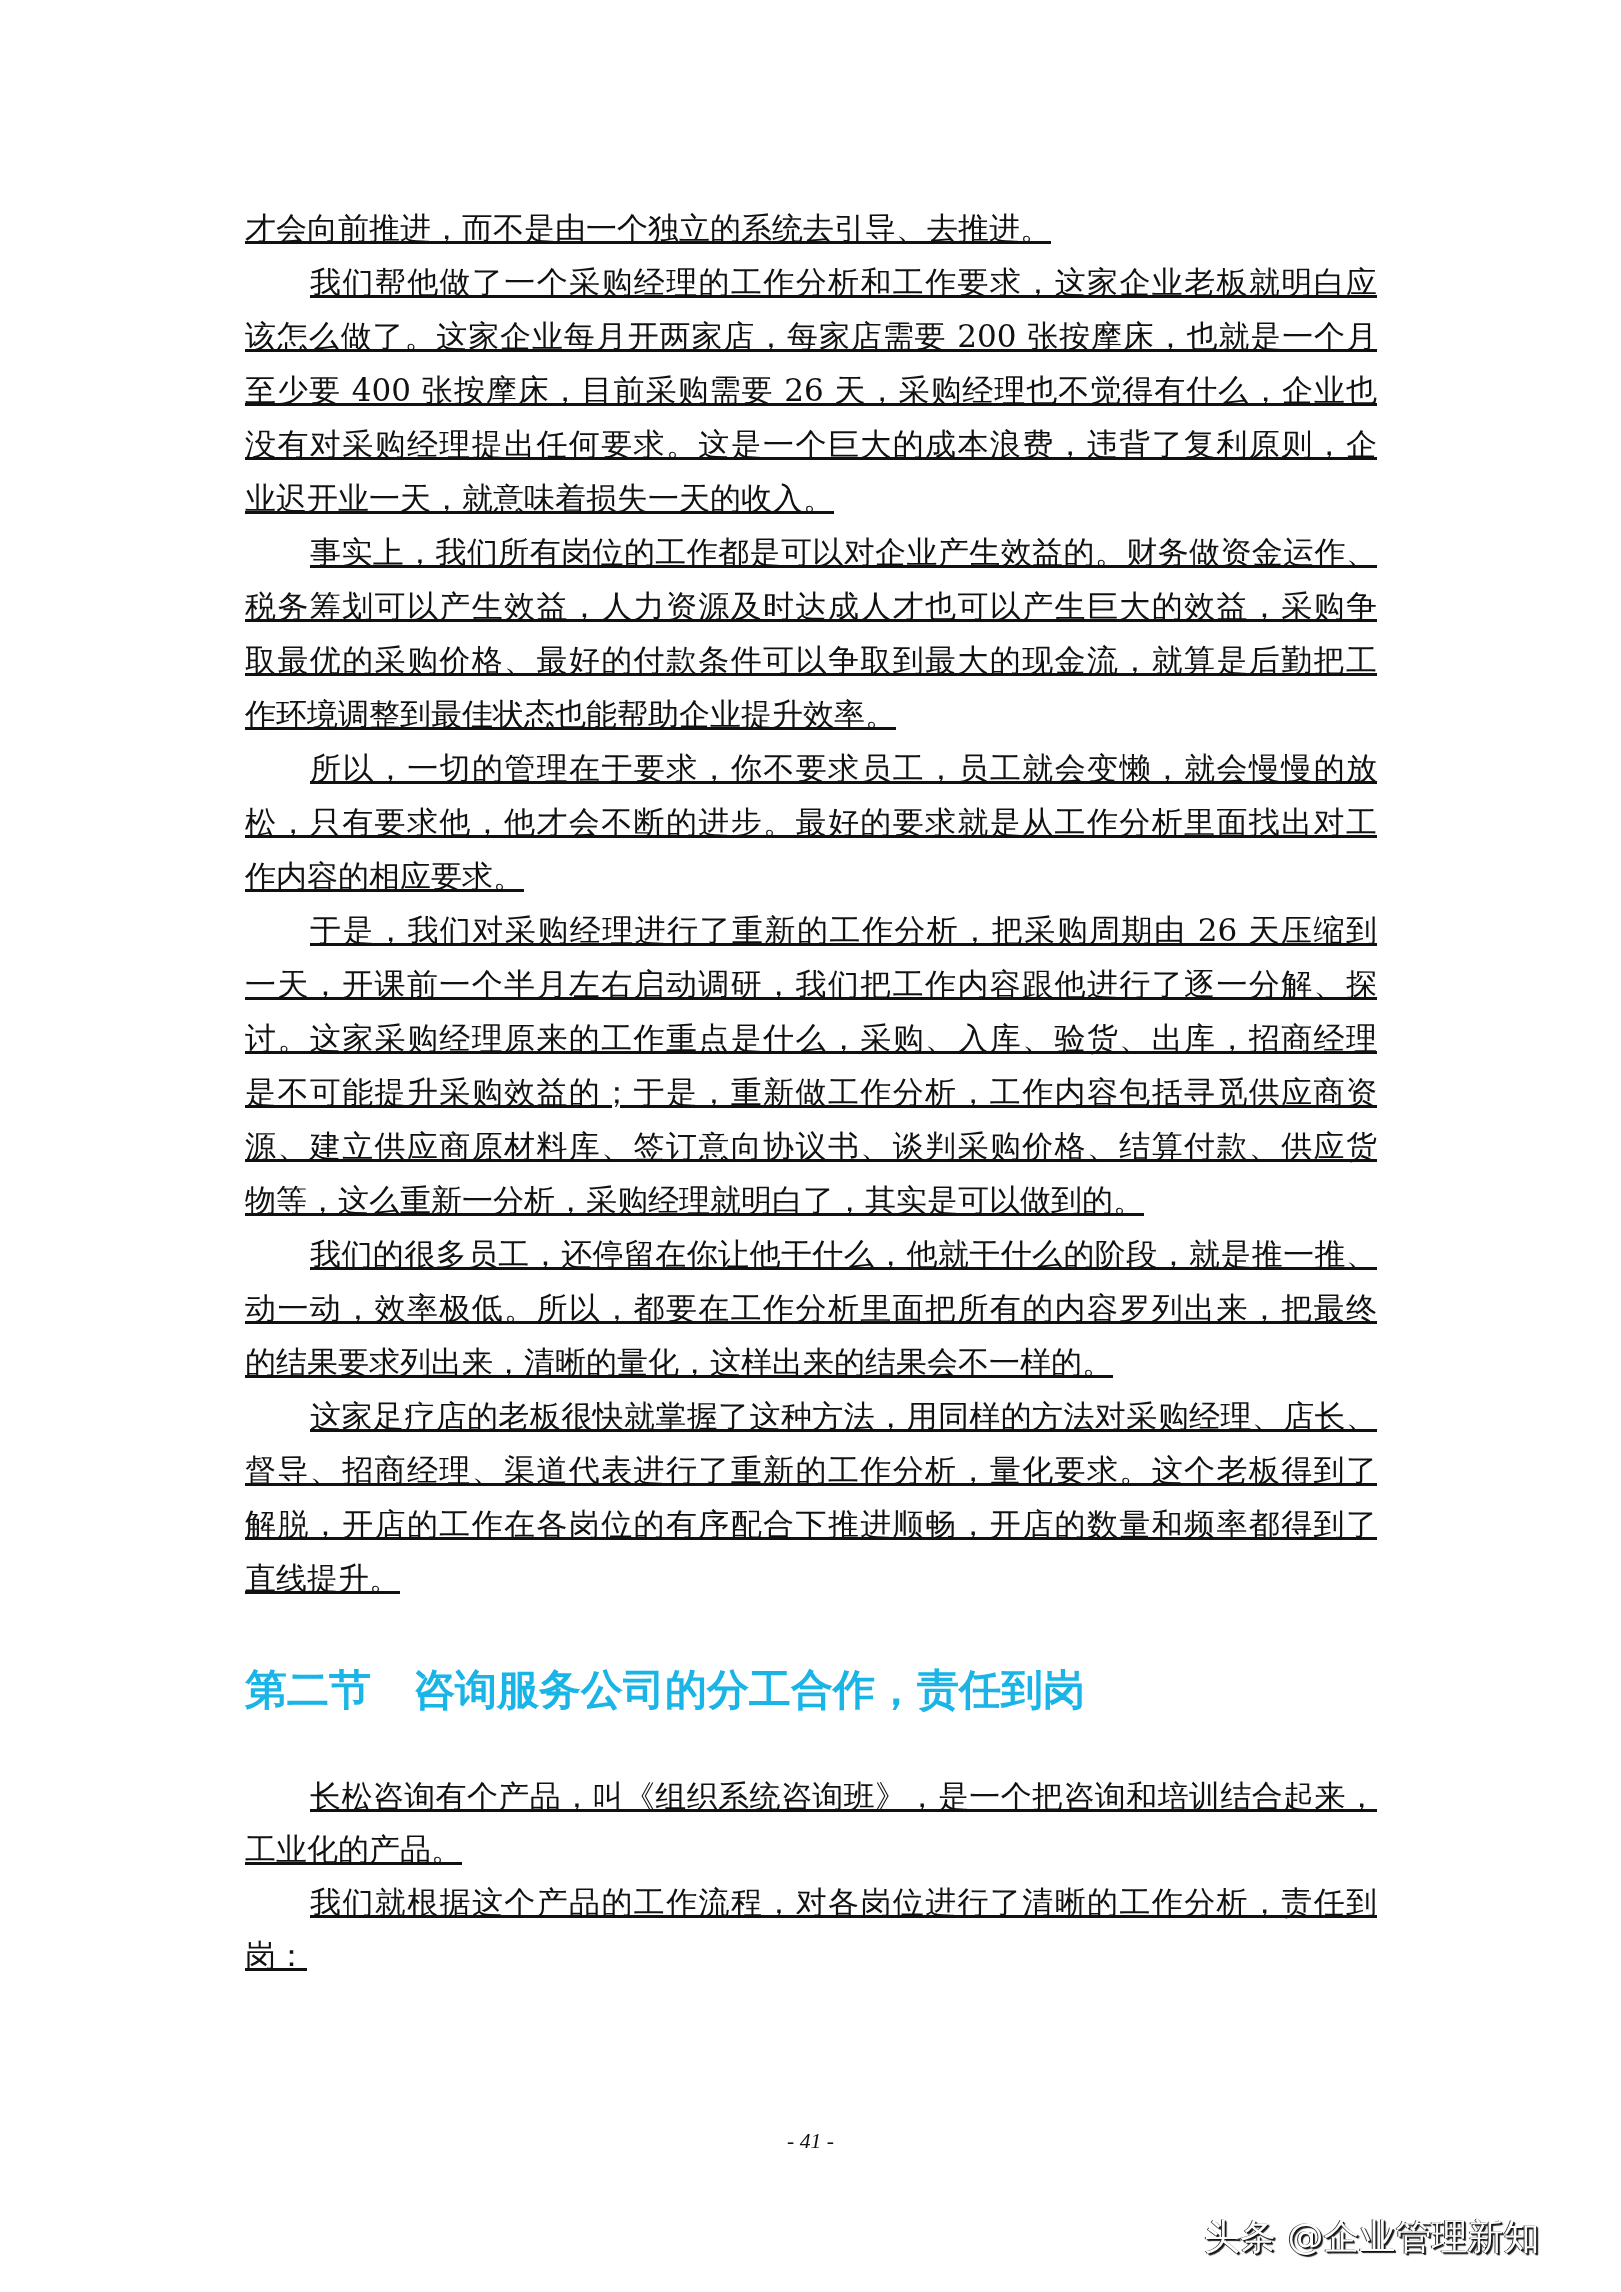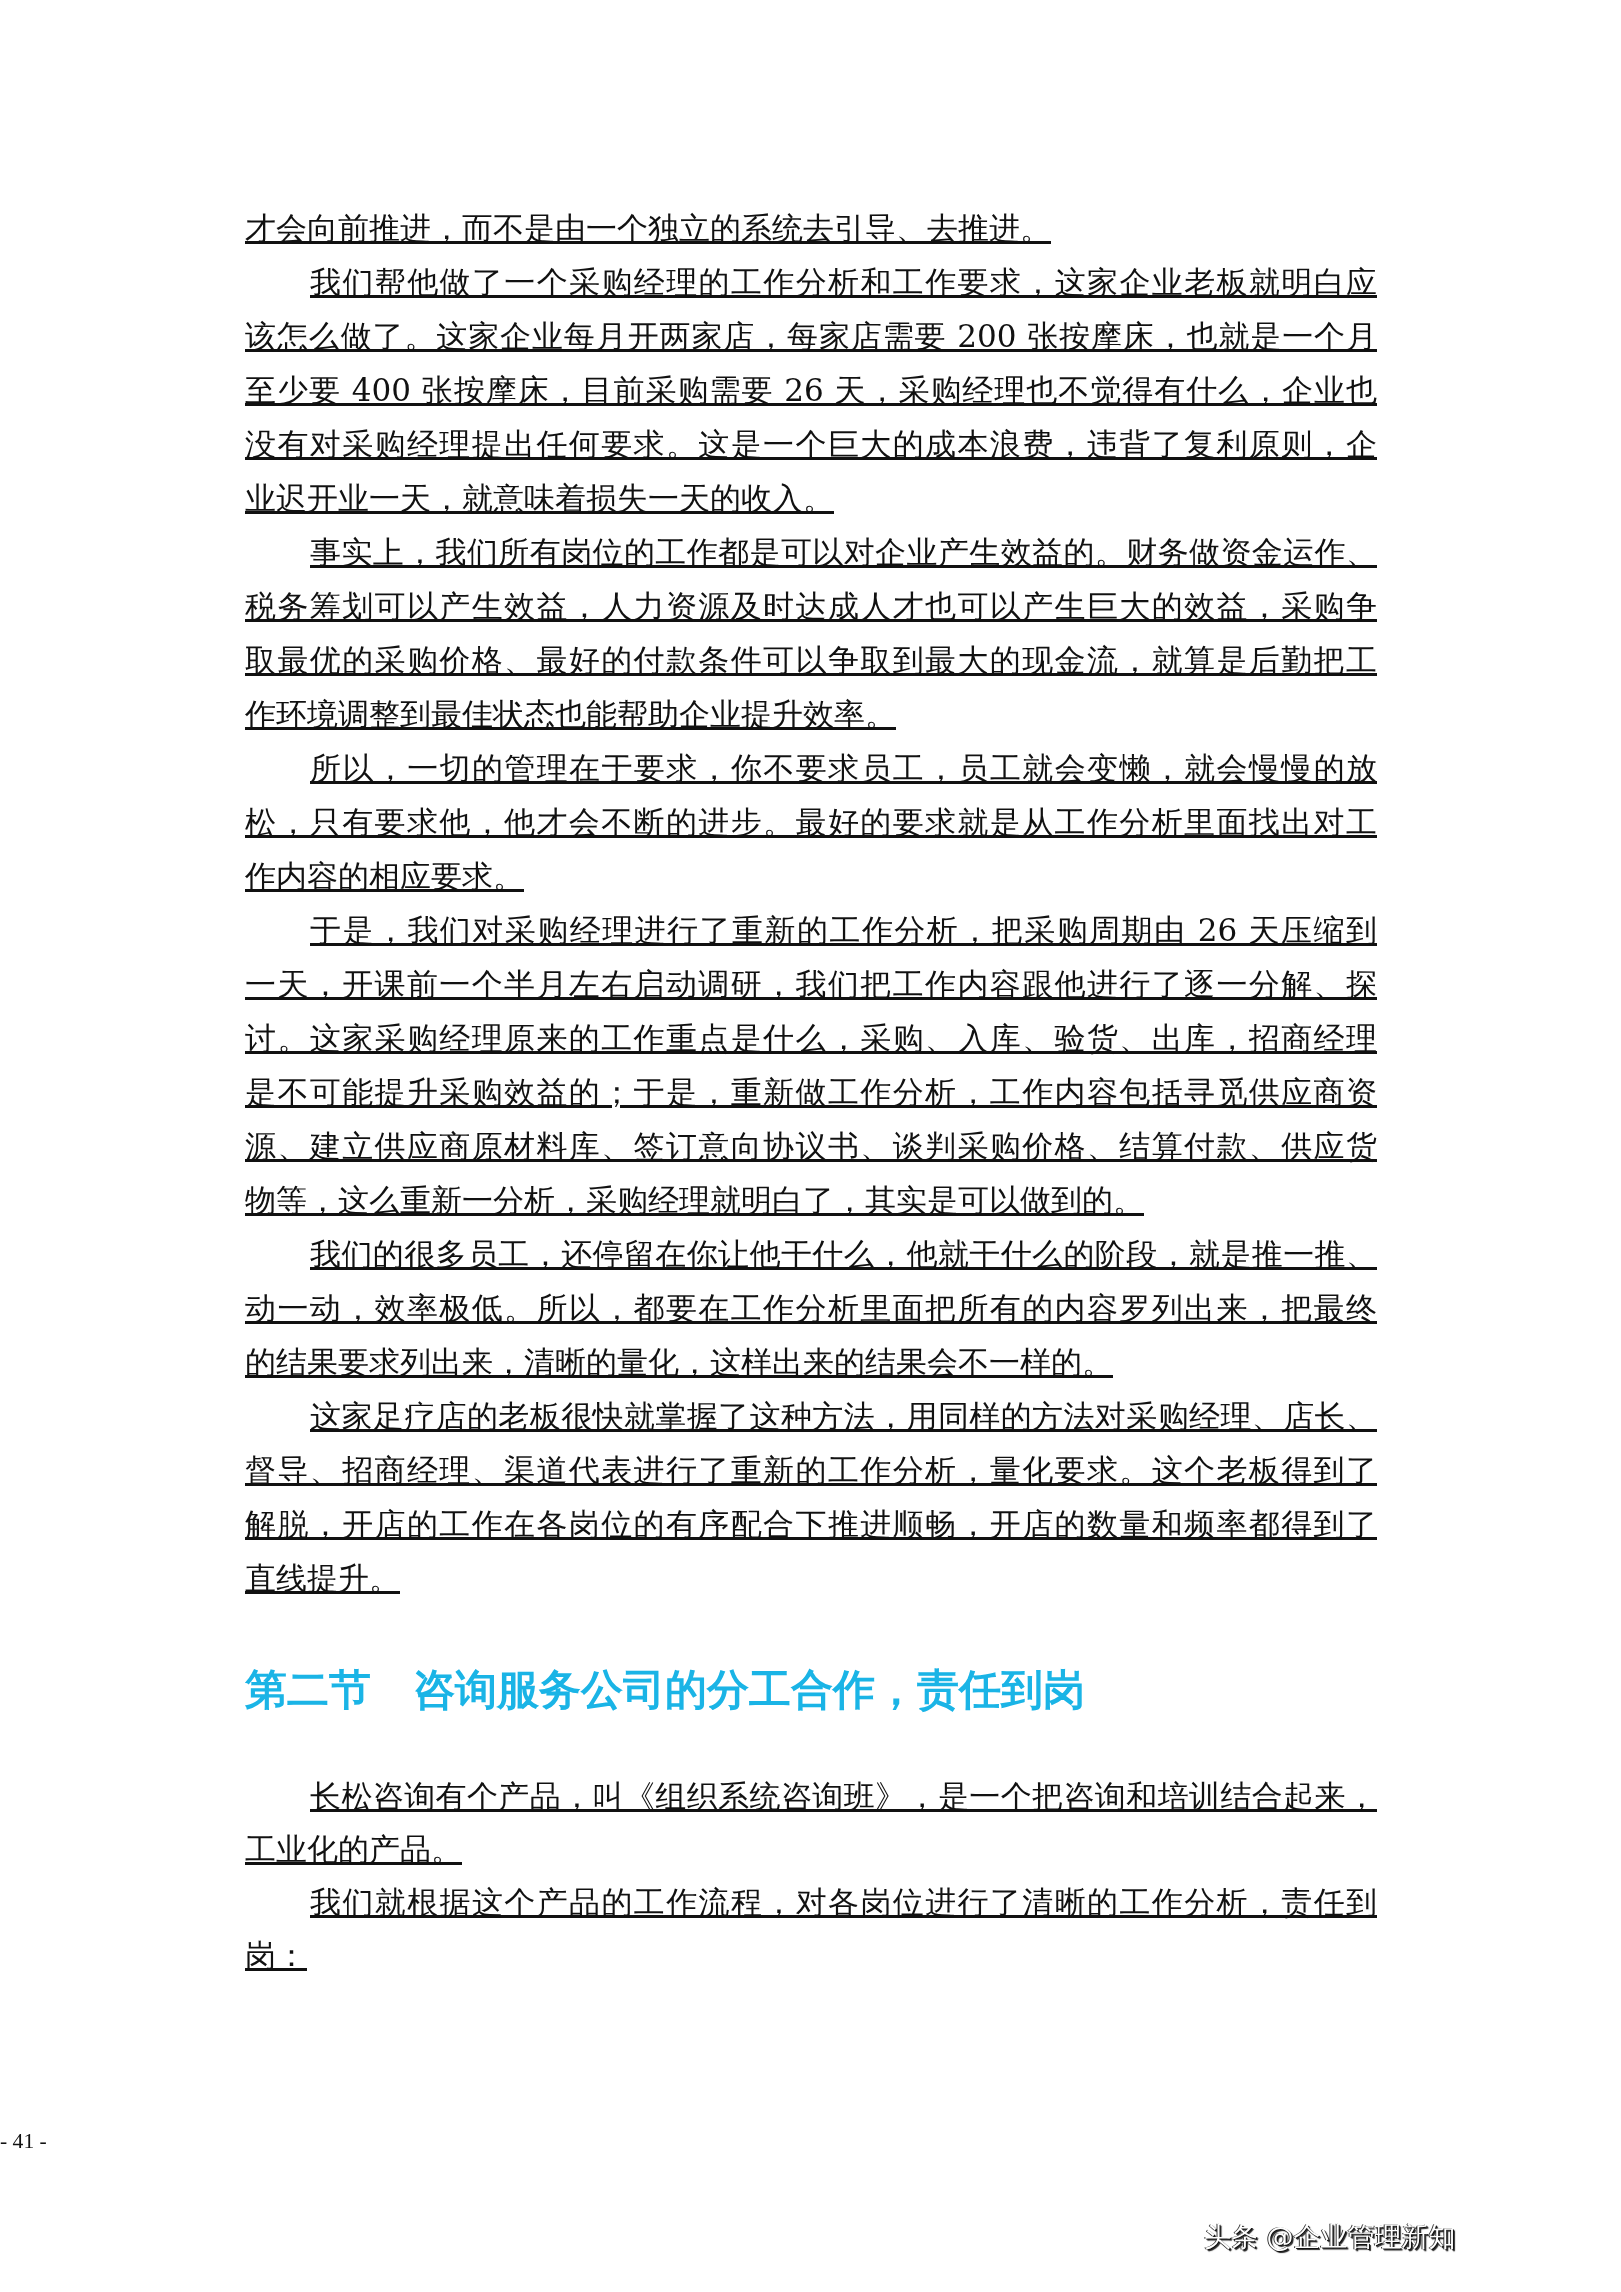--- a/index.html
+++ b/index.html
@@ -8,24 +8,24 @@
   .page { position: absolute; left: 0; top: 0; width: 1621px; height: 2293px; }
   .block { position: absolute; left: 245px; width: 1132px; text-decoration: underline; }
   .line { height: 54px; line-height: 54px; font-size: 31px; white-space: nowrap;
           text-align: justify; text-align-last: justify; letter-spacing: 0; }
   .line.last { text-align-last: left; }
   .line.indent { padding-left: 65px; box-sizing: border-box; }
   .block.lower .line { height: 53px; line-height: 53px; }
   .heading { position: absolute; left: 245px; width: 1132px; top: 1662px; height: 55px;
              line-height: 55px; text-align: left; font-family: "DejaVu Sans", "Liberation Sans", sans-serif;
              font-weight: bold; font-size: 42px; white-space: pre; }
-  .page-number { position: absolute; left: 0; width: 1621px; top: 2127px; text-align: left;
-                 font-size: 21.6px; line-height: 29px; font-family: "Liberation Serif", serif; }
+  .page-number { position: absolute; left: 0; width: 1621px; top: 2127px; text-align: center;
+                 font-size: 21.6px; line-height: 29px; font-family: "Liberation Serif", serif; font-style: italic; }
   .watermark { position: absolute; left: 1204px; top: 2213px; width: 392px; height: 47px;
-               font-family: "DejaVu Sans", "Liberation Sans", sans-serif; font-size: 27px;
+               font-family: "DejaVu Sans", "Liberation Sans", sans-serif; font-size: 36px;
                line-height: 47px; color: #ffffff; white-space: nowrap;
                text-shadow: 1px 1px 0 #111, -1px 0 0 #333, 2px 2px 1px #222; }
 </style>
 </head>
 <body>
 
 <div class="page">
 
   <div class="block upper" id="upper-block" style="top:201px;">
       <div class="line last">才会向前推进，而不是由一个独立的系统去引导、去推进。</div>

